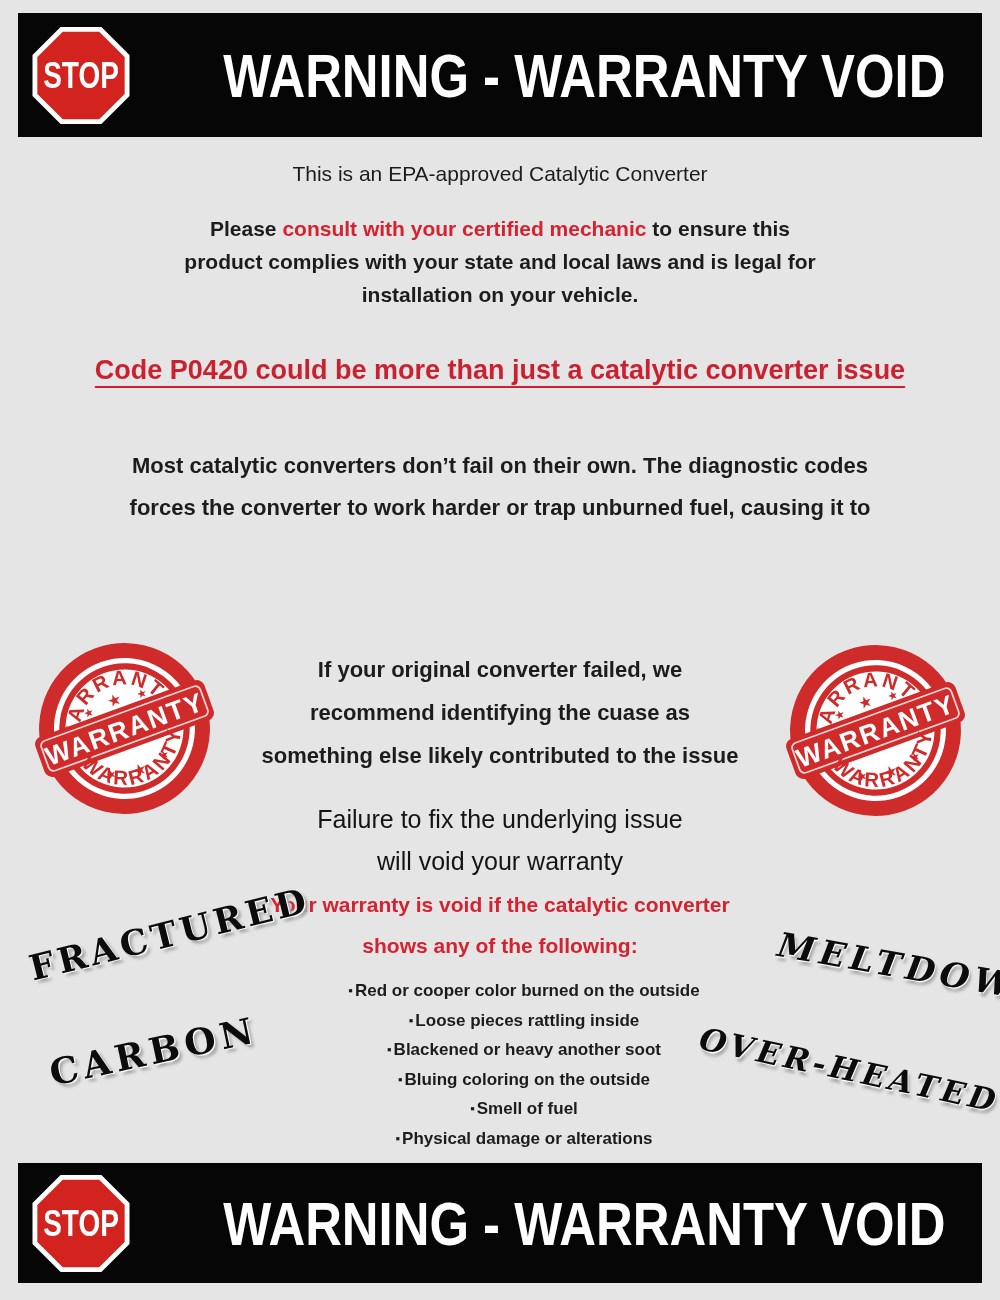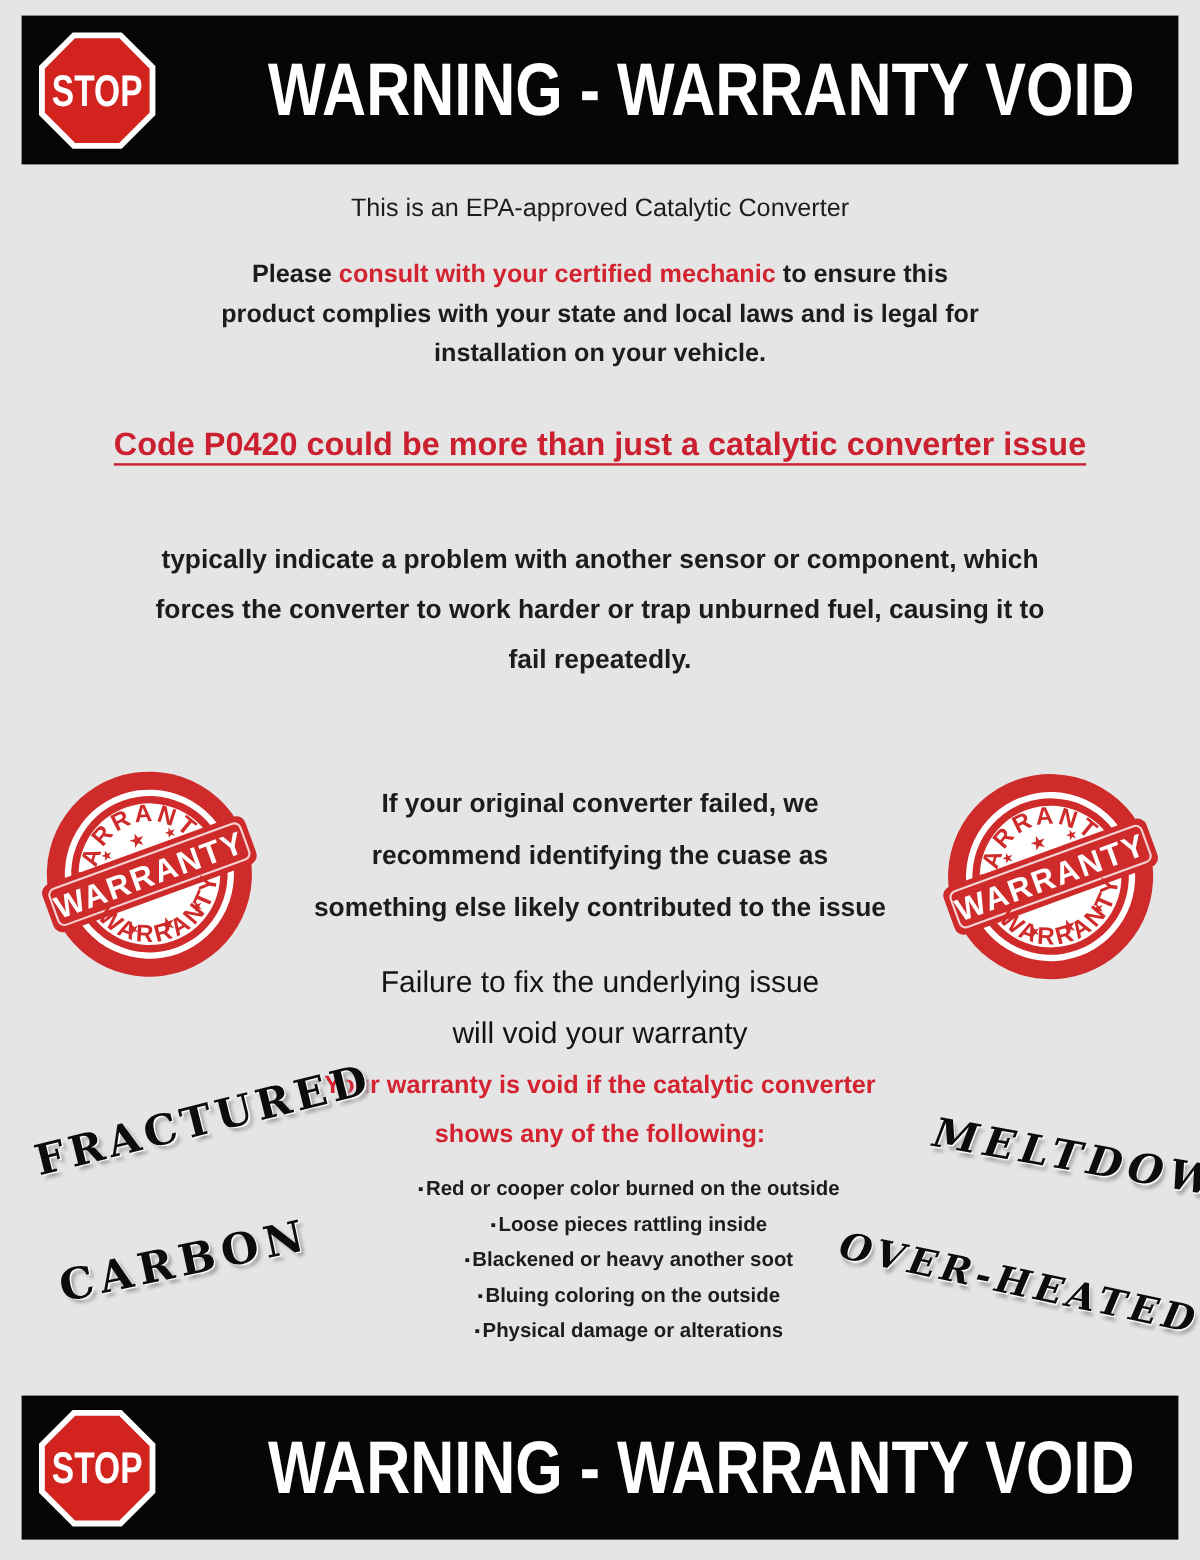--- a/index.html
+++ b/index.html
@@ -77,23 +77,22 @@
     <div><span>Please </span><span class="red-inline">consult with your certified mechanic</span><span> to ensure this</span></div>
     <div>product complies with your state and local laws and is legal for</div>
     <div>installation on your vehicle.</div>
   </div>
 
   <div class="tblock code-heading">
     <span class="underlined">Code P0420 could be more than just a catalytic converter issue</span>
   </div>
 
   <div class="tblock diag">
-    <div>typically indicate a problem with another sensor or component, which</div>
+    <div>Most catalytic converters don’t fail on their own. The diagnostic codes</div>
     <div>forces the converter to work harder or trap unburned fuel, causing it to</div>
-    <div>fail repeatedly.</div>
   </div>
 
   <div class="stamp left">
     <svg class="stamp-svg" viewBox="-5 -5 210 210">
       <defs>
         <path id="arcTopL" d="M 50,100 A 50,50 0 0 1 150,100" fill="none"></path>
         <path id="arcBotL" d="M 36,100 A 64,64 0 0 0 164,100" fill="none"></path>
       </defs>
       <g transform="rotate(-20 100 100)">
         <circle cx="100" cy="100" r="97" fill="#cf2b2b"></circle>
@@ -155,20 +154,21 @@
   <div class="tblock void-heading">
     <div>Your warranty is void if the catalytic converter</div>
     <div>shows any of the following:</div>
   </div>
 
   <div class="tblock bullets">
     <div><span class="bullet-marker">▪</span><span>Red or cooper color burned on the outside</span></div>
     <div><span class="bullet-marker">▪</span><span>Loose pieces rattling inside</span></div>
     <div><span class="bullet-marker">▪</span><span>Blackened or heavy another soot</span></div>
     <div><span class="bullet-marker">▪</span><span>Bluing coloring on the outside</span></div>
+    <div><span class="bullet-marker">▪</span><span>Smell of fuel</span></div>
     <div><span class="bullet-marker">▪</span><span>Physical damage or alterations</span></div>
   </div>
 
   <div class="word fractured">FRACTURED</div>
   <div class="word meltdown">MELTDOWN</div>
   <div class="word carbon">CARBON</div>
   <div class="word overheated">OVER-HEATED</div>
 
   <footer class="banner bottom">
     <svg class="stop-svg" viewBox="0 0 100 100">

